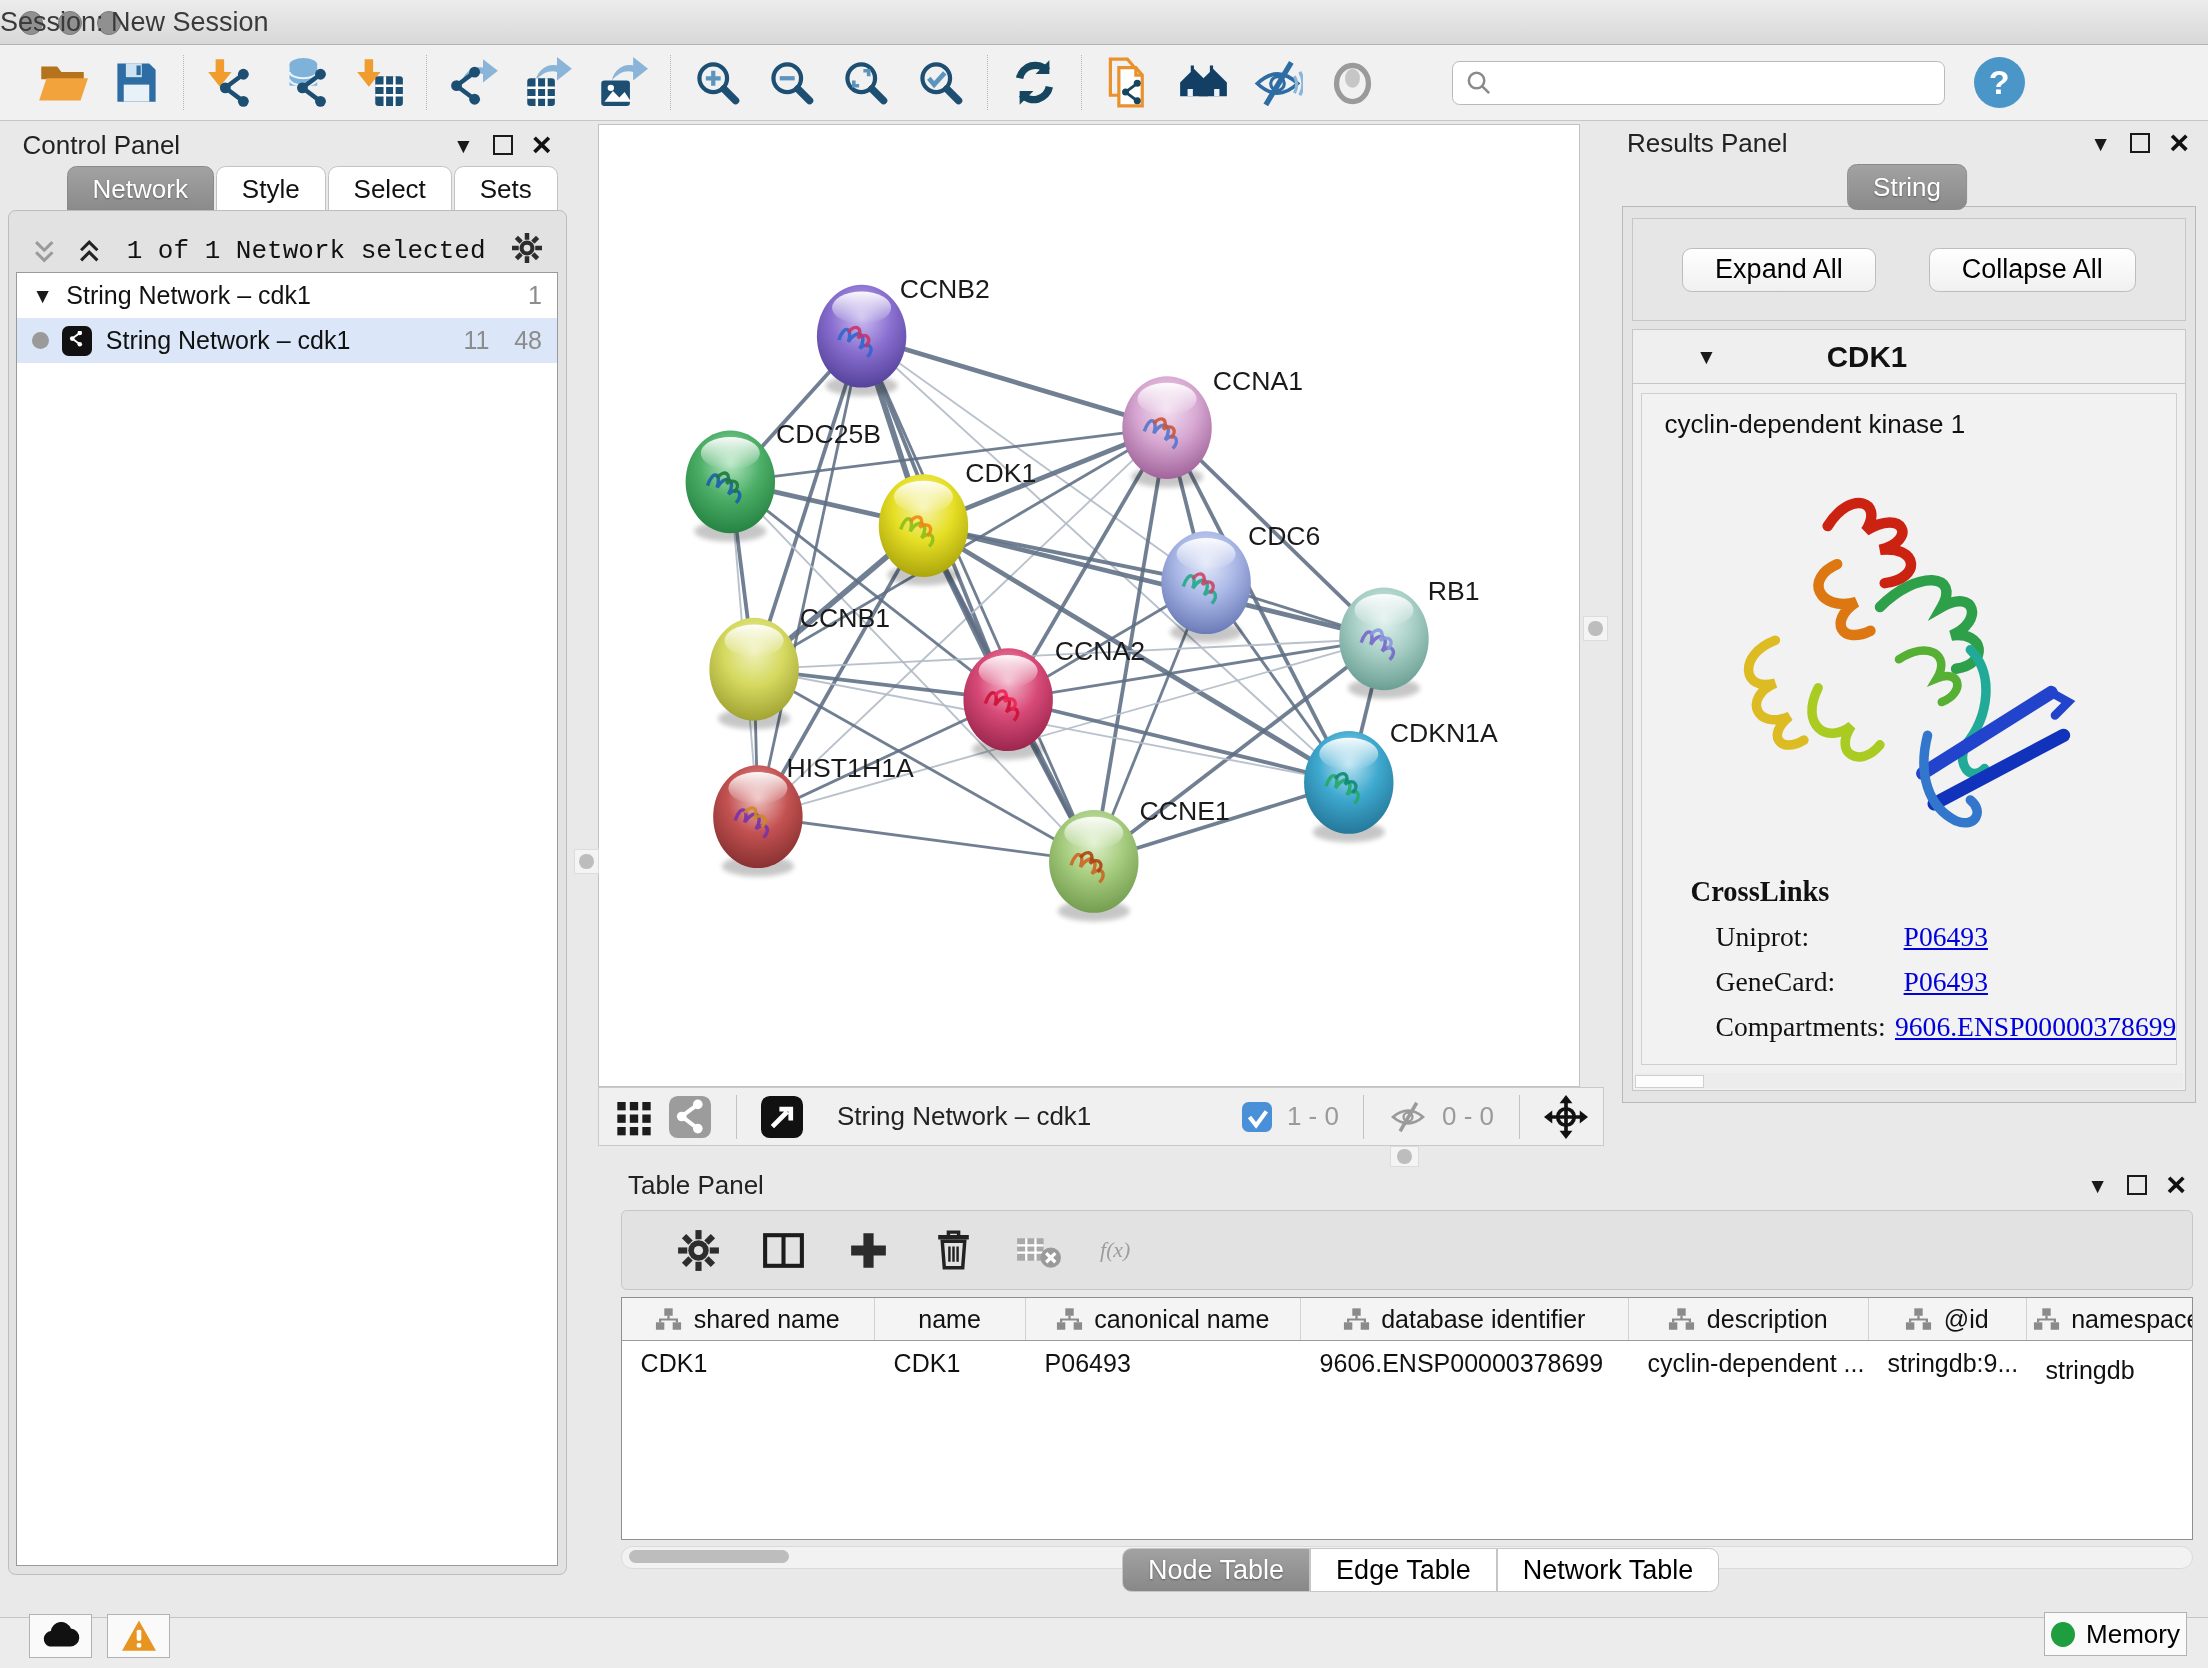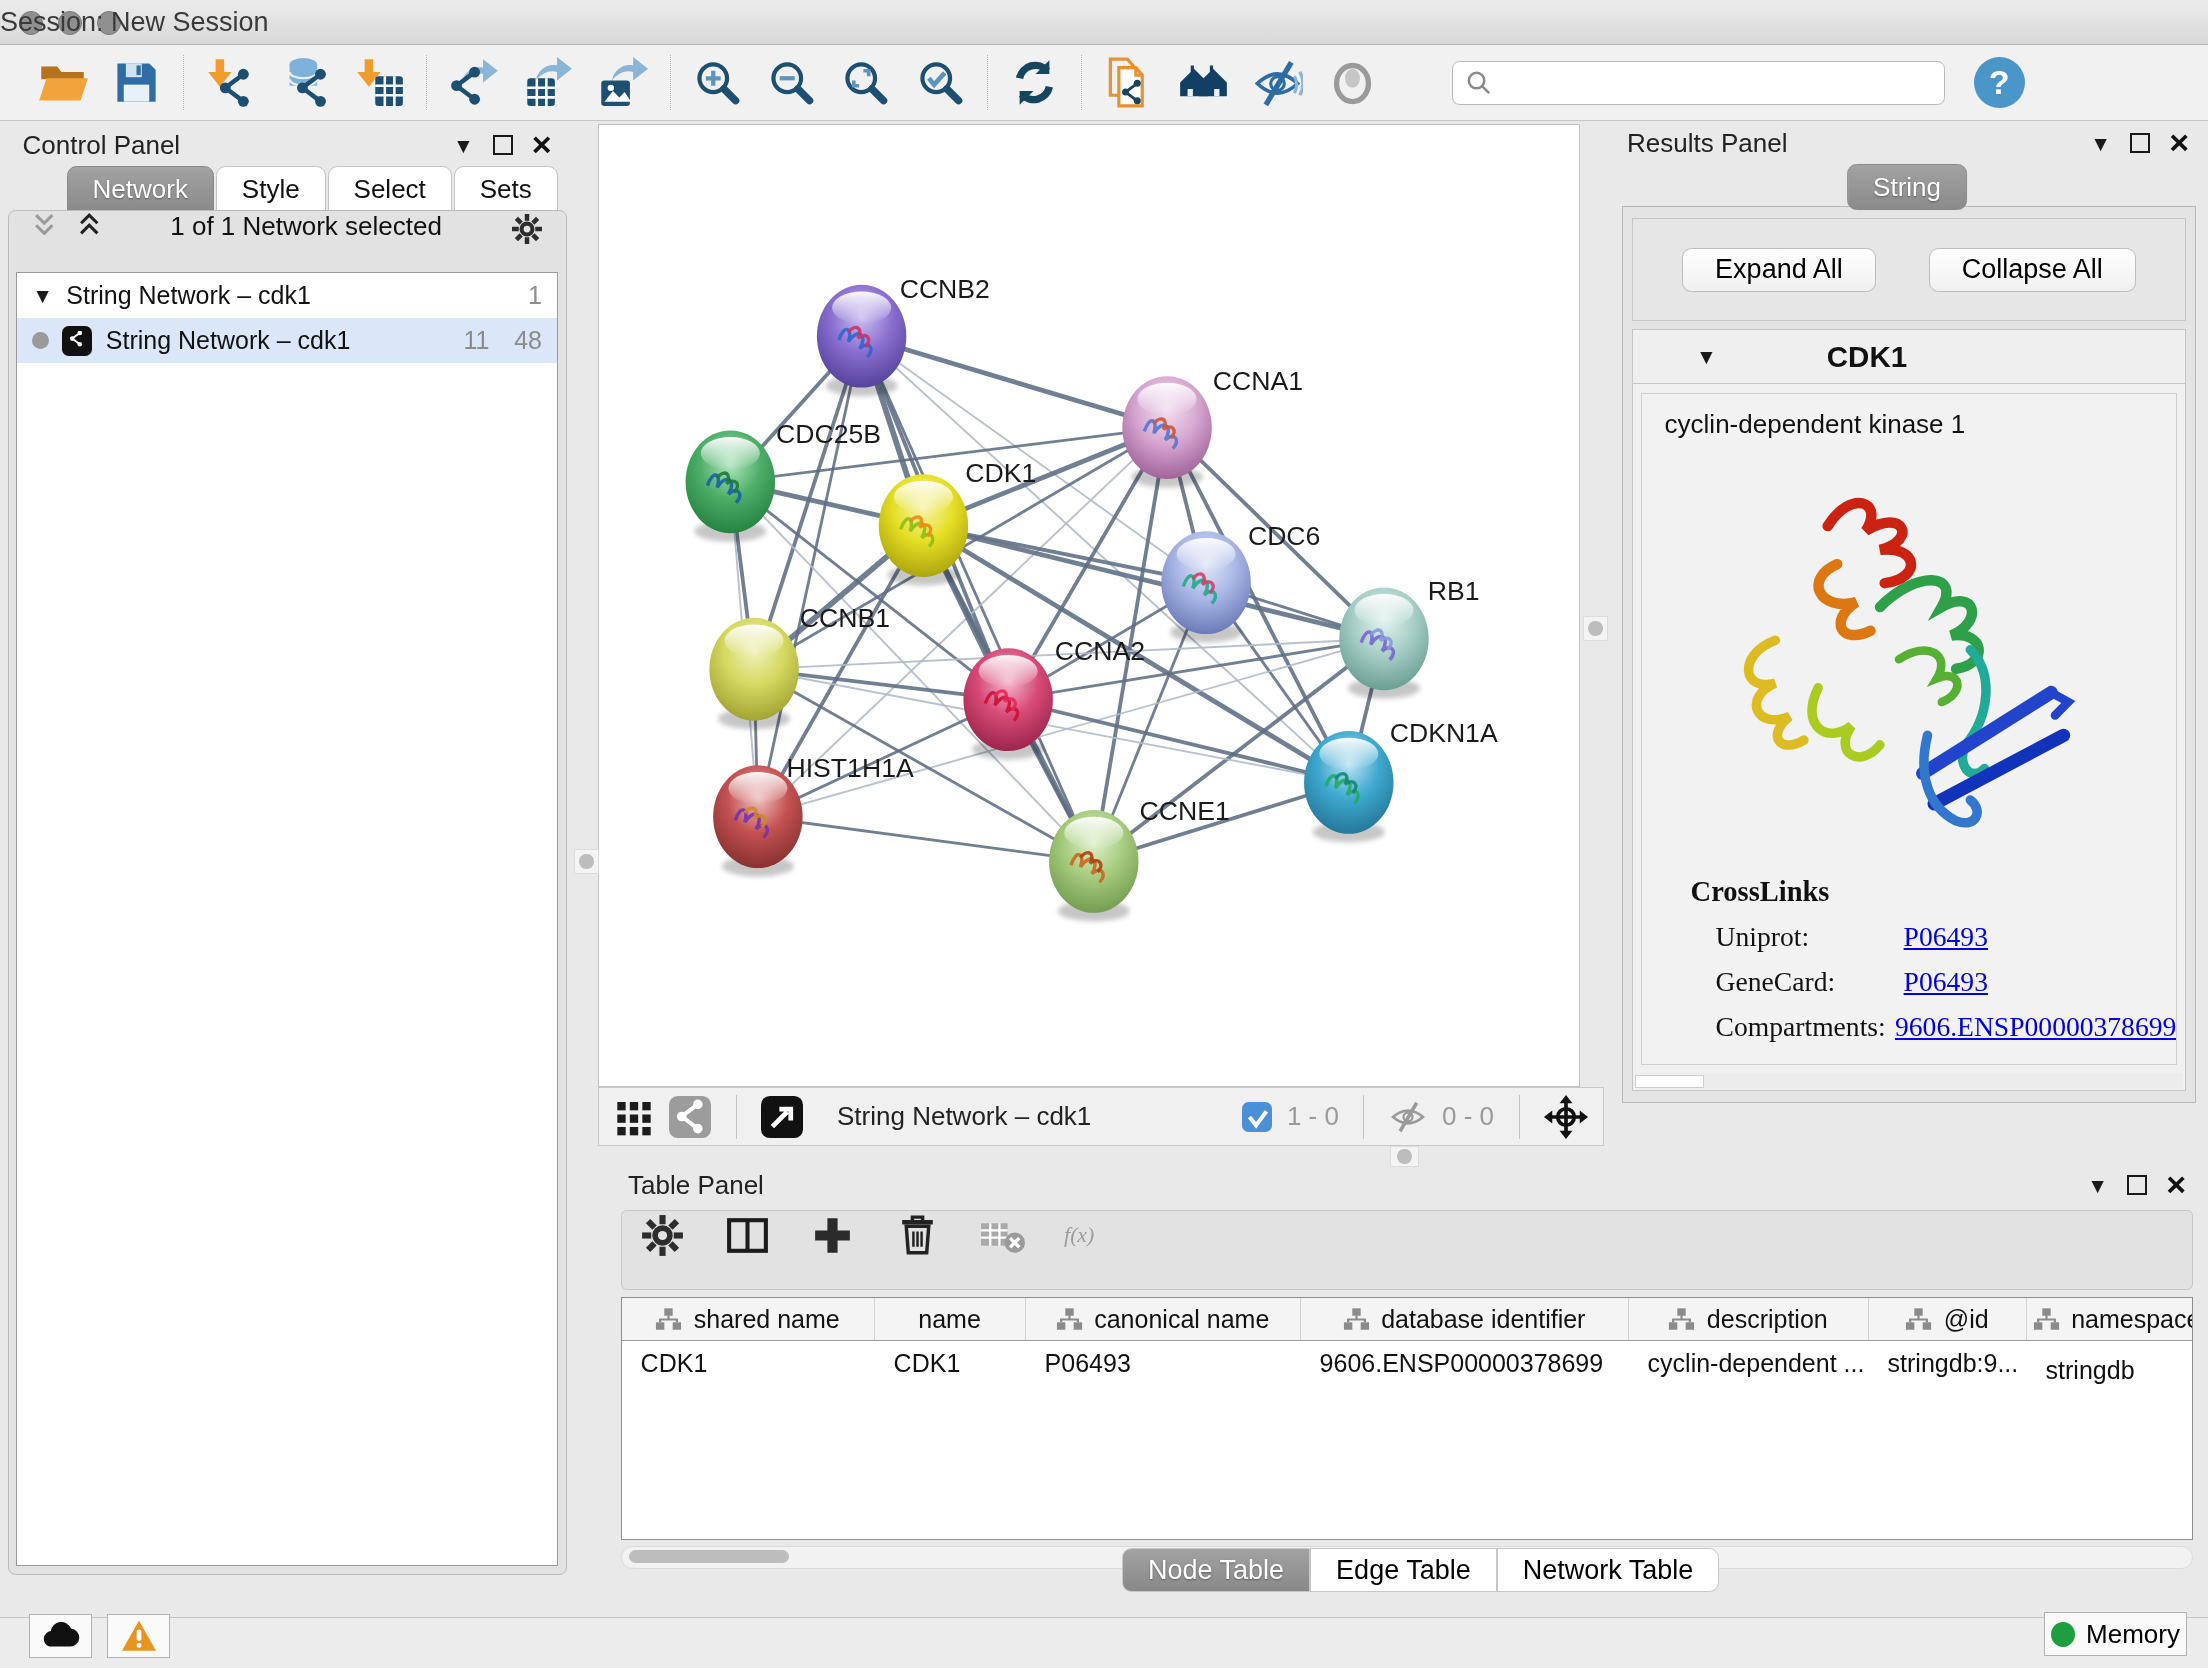--- a/index.html
+++ b/index.html
@@ -35,21 +35,21 @@
   .tab{height:44px;padding:0 25px;background:#fff;border:1px solid #c3c3c3;display:flex;align-items:center;
     font-size:26px;color:#111;border-radius:9.5px 9.5px 0 0;margin-right:1.9px;}
   .tab.active{background:linear-gradient(#a2a2a2,#8a8a8a);color:#fff;border-color:#8a8a8a;
     text-shadow:0 1px 1.9px rgba(0,0,0,.35);}
 
   
   .control-panel{position:absolute;left:7.6px;top:126px;width:559px;height:1449px;}
   .cp-tabs{position:absolute;left:59px;top:40px;display:flex;}
   .cp-box{position:absolute;left:0;top:84px;right:0;bottom:0;background:#e2e2e2;
     border:1px solid #bcbcbc;border-radius:7.6px;}
-  .sel-row{height:55px;display:flex;align-items:flex-start;padding:0 21px;gap:17px;}
+  .sel-row{height:55px;display:flex;align-items:flex-end;padding:0 21px;gap:17px;font-family:Liberation Mono, monospace;}
   .sel-text{flex:1;text-align:center;font-size:26px;}
   .tree{position:absolute;left:7.6px;top:61px;right:7.6px;bottom:7.6px;background:#fff;border:1px solid #9a9a9a;}
   .trow{height:45px;display:flex;align-items:center;padding:0 15px;gap:13.3px;font-size:25px;}
   .trow.child{background:#dbe7f8;}
   .count{color:#8c8c8c;margin-left:11.4px;}
   .spacer{flex:1;}
   .sharechip{width:30px;height:30px;border-radius:6.7px;background:#111;display:flex;align-items:center;justify-content:center;}
   .dot-bullet{width:17px;height:17px;border-radius:50%;background:#9a9a9a;}
 
   
@@ -88,21 +88,21 @@
   .cl-head{font-weight:bold;font-size:28.5px;margin-bottom:13.3px;}
   .cl-row{display:flex;font-size:27.6px;margin:13.3px 0;align-items:center;}
   .cl-label{width:188px;margin-left:25px;}
   .cl-link{color:#0000dd;text-decoration:underline;}
   .rp-hscroll{position:absolute;left:1.9px;bottom:1.9px;height:15px;right:1.9px;background:#ececec;}
   .rp-hthumb{width:67px;height:11.4px;margin-top:1.9px;background:#fdfdfd;border:1px solid #cfcfcf;}
 
   
   .table-panel{position:absolute;left:613px;top:1166px;width:1588px;height:439px;}
   .tp-toolbar{position:absolute;left:7.6px;top:44px;right:7.6px;height:80px;background:#e2e2e2;
-    border:1px solid #c6c6c6;border-radius:5.7px;display:flex;align-items:flex-start;gap:36px;padding-left:16px;box-sizing:border-box;}
+    border:1px solid #c6c6c6;border-radius:5.7px;display:flex;align-items:center;gap:36px;padding-left:52px;box-sizing:border-box;}
   .tp-toolbar .nbtn svg{width:49px;height:49px;}
   .tgrid{position:absolute;left:7.6px;top:131px;right:7.6px;height:243px;background:#fff;border:1px solid #8f8f8f;
     overflow:hidden;box-sizing:border-box;}
   .thead{display:flex;height:42px;background:#f4f4f4;border-bottom:1.9px solid #9c9c9c;}
   .th{display:flex;align-items:center;justify-content:center;gap:11.4px;border-right:1px solid #d2d2d2;
     box-sizing:border-box;height:100%;font-size:25px;white-space:nowrap;overflow:hidden;flex:none;}
   .trow2{display:flex;height:44px;align-items:center;}
   .td{box-sizing:border-box;padding-left:19px;white-space:nowrap;overflow:hidden;font-size:25px;flex:none;}
   .hscroll{position:absolute;left:7.6px;right:7.6px;top:380px;height:23px;background:#f2f2f2;border:1px solid #dadada;
     border-radius:11.4px;box-sizing:border-box;}

